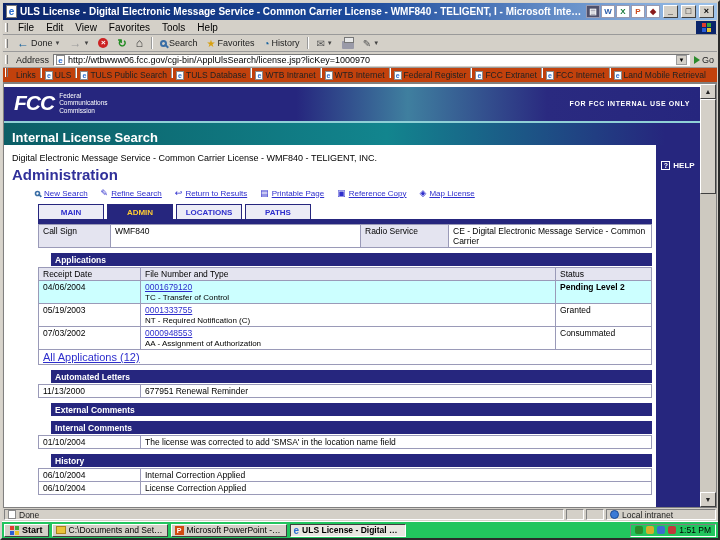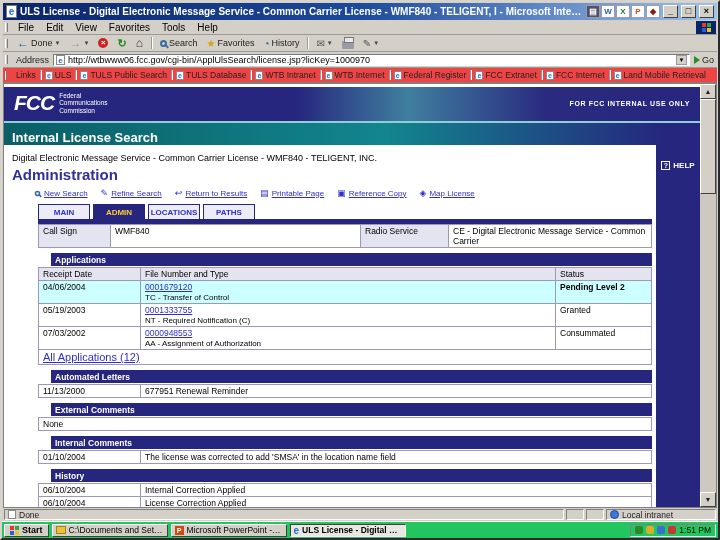--- a/index.html
+++ b/index.html
@@ -52,21 +52,21 @@
   .addressbar{position:absolute;top:50px;left:1px;right:1px;height:16px;background:#d4d0c8;border-bottom:1px solid #9a9a9a;display:flex;align-items:center;font-size:9px;gap:4px;padding-right:3px;}
   .addr-label{color:#222;}
   .addr-input{flex:1;height:12px;background:#fff;border:1px solid;border-color:#7a7a7a #fff #fff #7a7a7a;display:flex;align-items:center;gap:3px;padding:0 2px;overflow:hidden;}
   .mini-e{width:9px;height:10px;background:#fff;border:1px solid #8a8a8a;color:#2a6ed0;font-size:8px;line-height:9px;text-align:center;font-weight:bold;flex:0 0 auto;}
   .addr-url{white-space:nowrap;overflow:hidden;flex:1;font-size:9px;color:#000;}
   .addr-drop{width:11px;height:10px;background:#d4d0c8;border:1px solid #9a9a9a;font-size:6px;text-align:center;line-height:9px;flex:0 0 auto;}
   .go{display:flex;align-items:center;gap:2px;color:#222;}
   .go-tri{width:0;height:0;border-left:6px solid #2a8a2a;border-top:4px solid transparent;border-bottom:4px solid transparent;}
 
   
-  .linksbar{position:absolute;top:66px;left:1px;right:1px;height:15px;background:#ef4444;border-bottom:1px solid #808080;display:flex;align-items:center;font-size:8.5px;gap:1px;overflow:hidden;}
+  .linksbar{position:absolute;top:66px;left:1px;right:1px;height:15px;background:#c2410c;border-bottom:1px solid #808080;display:flex;font-size:8.5px;gap:1px;overflow:hidden;}
   .link-item{display:flex;align-items:center;gap:2px;padding:0 3px;color:#222;white-space:nowrap;}
   .link-ico{width:8px;height:9px;background:#fff;border:1px solid #8a8a8a;color:#2a6ed0;font-size:7px;line-height:8px;text-align:center;font-weight:bold;}
   .lsep{width:1px;height:10px;background:#9a9a9a;box-shadow:1px 0 0 #fff;flex:0 0 auto;}
 
   
   .page{position:absolute;top:81px;left:1px;right:1px;bottom:30px;background:#fff;border:1px solid #808080;overflow:hidden;}
   .scrollbar{position:absolute;top:0;right:0;width:16px;bottom:0;background:#cdc9c0;}
   .sb-btn{height:15px;background:#d4d0c8;border:1px solid;border-color:#fff #404040 #404040 #fff;font-size:7px;text-align:center;line-height:13px;color:#222;}
   .sb-btn.down{position:absolute;bottom:0;left:0;right:0;}
   .sb-thumb{position:absolute;top:15px;left:0;right:0;height:95px;background:#d4d0c8;border:1px solid;border-color:#fff #404040 #404040 #fff;}
@@ -86,21 +86,21 @@
   .content{position:absolute;top:61px;left:0;right:60px;bottom:0;background:#fff;color:#000;overflow:hidden;}
   .lic-line{margin:8px 0 0 8px;font-size:9px;}
   .admin-title{margin:3px 0 0 8px;font-size:15px;font-weight:bold;color:#30309a;}
   .actions{display:flex;gap:13px;margin:5px 0 0 30px;align-items:center;font-size:8px;}
   .action{display:flex;align-items:center;gap:3px;color:#2e2ecc;}
   .action .txt{text-decoration:underline;}
   .action .ic{color:#2e2ecc;font-size:9px;}
   .mag.sm{transform:scale(0.8);}
 
   .tabs{display:flex;gap:3px;margin:6px 0 0 34px;}
-  .tab{width:52px;height:15px;display:flex;align-items:center;justify-content:center;font-size:8px;font-weight:bold;color:#2e2ecc;background:#ececf6;border:1px solid #26267e;border-bottom:0;}
+  .tab{width:66px;height:15px;display:flex;align-items:center;justify-content:center;font-size:8px;font-weight:bold;color:#2e2ecc;background:#ececf6;border:1px solid #26267e;border-bottom:0;}
   .tab.active{background:#26267e;color:#ffcc33;text-align:right;}
   .tabbar{height:5px;background:#26267e;margin:0 4px 0 34px;}
 
   .cw{margin-left:34px;margin-right:4px;}
   table{border-collapse:collapse;width:100%;}
   .tbl td{border:1px solid #9a9ab8;padding:1px 4px;vertical-align:top;font-size:8.5px;}
   .cs .l{background:#e4e4f0;width:72px;}
   .cs .l2{background:#e4e4f0;width:88px;}
   .cs .v1{width:250px;}
 
@@ -412,29 +412,20 @@
           <tbody>
               <tr>
             <td class="c1">11/13/2000</td>
             <td>677951 Renewal Reminder</td>
           </tr>
         </tbody>
           </table>
       </div>
 
       <div class="sec cw">External Comments</div>
-      <div class="cw tmt">
-        <table class="tbl simple">
-          <tbody>
-              <tr>
-            <td>None</td>
-          </tr>
-        </tbody>
-          </table>
-      </div>
 
       <div class="sec cw">Internal Comments</div>
       <div class="cw tmt">
         <table class="tbl simple">
           <tbody>
               <tr>
             <td class="c1">01/10/2004</td>
             <td>The license was corrected to add 'SMSA' in the location name field</td>
           </tr>
         </tbody>

